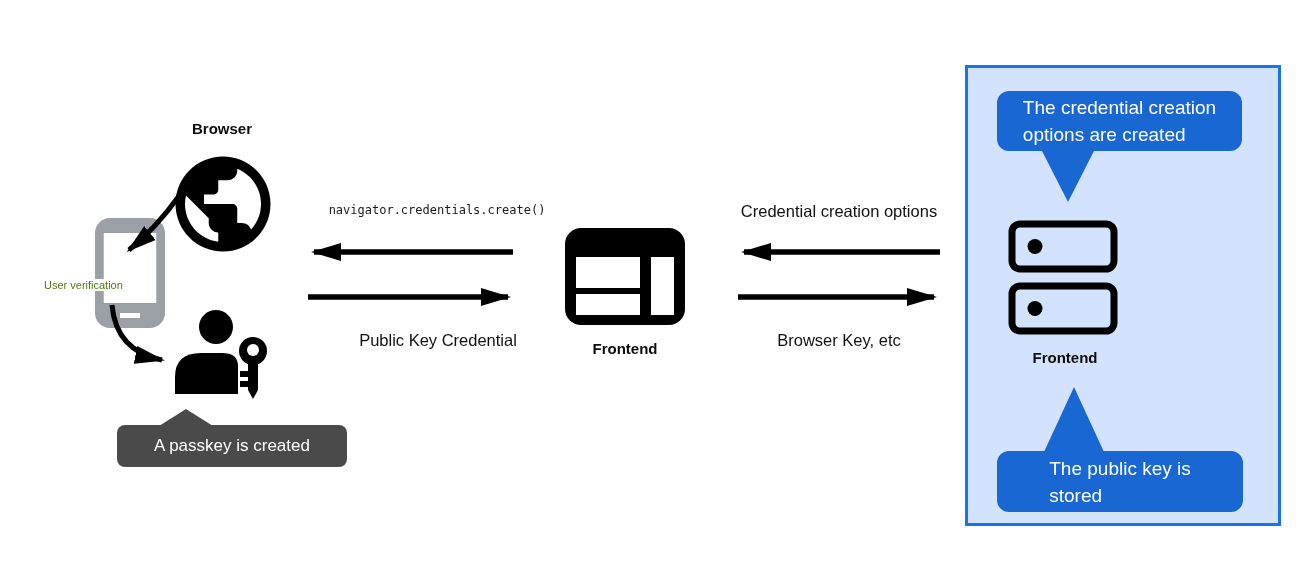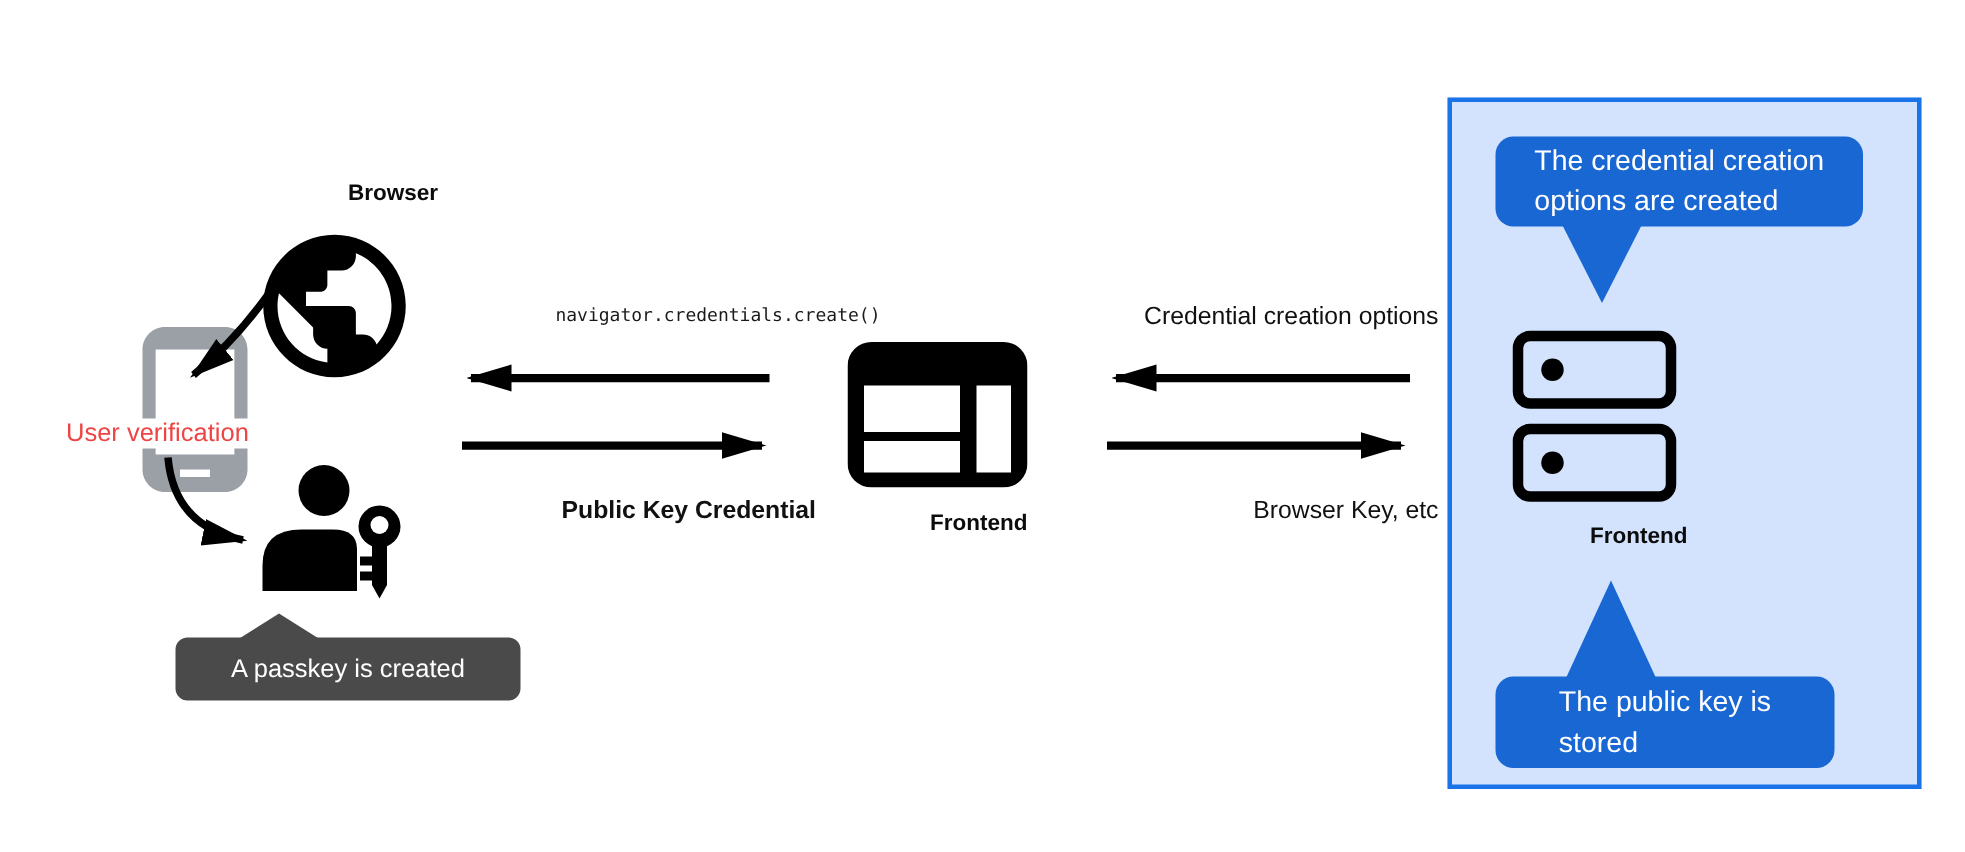--- a/index.html
+++ b/index.html
@@ -1,24 +1,24 @@
 <!DOCTYPE html>
 <html><head>
 <meta charset="utf-8">
 <style>
   html,body{margin:0;padding:0;background:#fff;}
   .canvas{
     position:relative;width:1310px;height:568px;background:#ffffff;
     font-family:"Liberation Sans", sans-serif;color:#111;overflow:hidden;
   }
-  .lbl{position:absolute;font-size:16.5px;color:#111;text-align:right;line-height:1.15;}
+  .lbl{position:absolute;font-size:16.5px;color:#111;text-align:center;line-height:1.15;}
   .bold{font-weight:700;font-size:15px;color:#0c0c0c;}
   .mono{font-family:"DejaVu Sans Mono", monospace;font-size:12px;color:#1a1a1a;}
   .uv-label{
-    position:absolute;left:42px;top:279px;font-size:17px;color:#ef4444;
+    position:absolute;left:42px;top:279px;font-size:11px;color:#4d7c0f;
     background:#fff;padding:0 2px;white-space:nowrap;z-index:5;
   }
   .blue-box{
     position:absolute;left:965px;top:65px;width:316px;height:461px;
     box-sizing:border-box;border:3px solid #1a73e8;background:#d3e3fd;
   }
   .callout-blue{
     position:absolute;width:245px;background:#1967d2;border-radius:12px;
     color:#fff;font-size:19px;line-height:27px;
     display:flex;align-items:center;justify-content:center;z-index:4;
@@ -74,21 +74,21 @@
     <rect x="66" y="77" width="9" height="6" fill="#000"></rect>
   </svg>
 
   <div class="callout-dark">
     <div class="tail-up-dark"></div>
     <span>A passkey is created</span>
   </div>
 
   <div class="lbl mono" style="left:287px;top:204px;width:300px;">navigator.credentials.create()</div>
 
-  <div class="lbl" style="left:304px;top:331px;width:240px;font-weight:bold;">Public Key Credential</div>
+  <div class="lbl" style="left:318px;top:331px;width:240px;">Public Key Credential</div>
 
   <svg class="icon" style="left:565px;top:228px;" width="120" height="97" viewBox="0 0 120 97">
     <rect x="0" y="0" width="120" height="97" rx="16" fill="#000"></rect>
     <rect x="11" y="29" width="64" height="31" fill="#fff"></rect>
     <rect x="11" y="66" width="64" height="21" fill="#fff"></rect>
     <rect x="86" y="29" width="23" height="58" fill="#fff"></rect>
   </svg>
 
   <div class="lbl bold" style="left:565px;top:340px;width:120px;">Frontend</div>
 
@@ -106,21 +106,21 @@
 
   <svg class="icon" style="left:1008px;top:220px;" width="110" height="116" viewBox="0 0 110 116">
     <rect x="4" y="4" width="102" height="45" rx="8" fill="none" stroke="#000" stroke-width="7"></rect>
     <circle cx="27" cy="26.5" r="7.5" fill="#000"></circle>
     <rect x="4" y="66" width="102" height="45" rx="8" fill="none" stroke="#000" stroke-width="7"></rect>
     <circle cx="27" cy="88.5" r="7.5" fill="#000"></circle>
   </svg>
 
   <div class="lbl bold" style="left:1005px;top:349px;width:120px;">Frontend</div>
 
-  <div class="callout-blue" style="left:997px;top:451px;height:61px;width:226px;">
+  <div class="callout-blue" style="left:997px;top:451px;height:61px;width:246px;">
     <div class="tail-up-blue"></div>
     <span class="txt">The public key is
 stored</span>
   </div>
 
   <svg class="arrows" width="1310" height="568" viewBox="0 0 1310 568">
     <defs>
       <marker id="ah" markerUnits="userSpaceOnUse" markerWidth="30" markerHeight="20" viewBox="0 0 30 20" refX="27" refY="10" orient="auto">
         <path d="M0,1 L30,10 L0,19 Z" fill="#000"></path>
       </marker>

